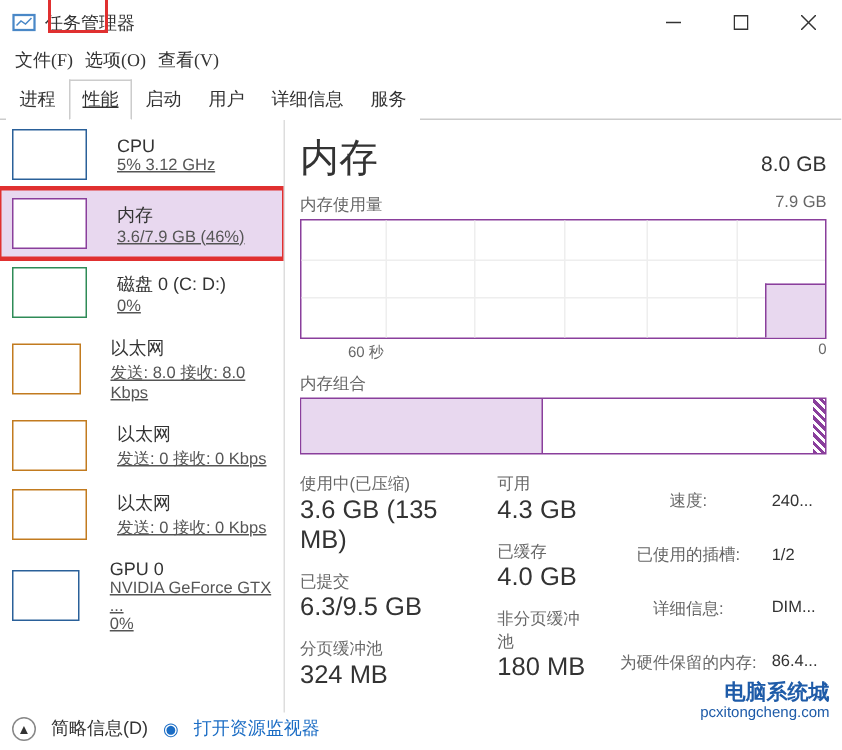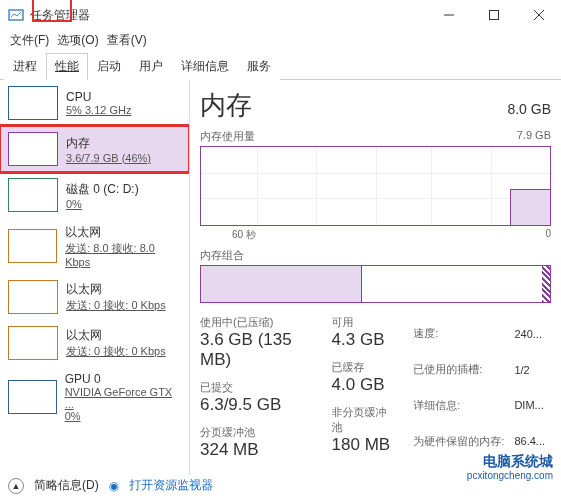--- a/index.html
+++ b/index.html
@@ -5,32 +5,32 @@
 * { box-sizing: border-box; margin: 0; padding: 0; font-family: "Microsoft YaHei", "Segoe UI", sans-serif; }
 body { background: #fff; width: 561px; height: 500px; overflow: hidden; position: relative; font-size: 12px; color: #333; }
 
 .titlebar { height: 30px; display: flex; align-items: center; padding-left: 8px; }
 .titlebar-icon { width: 16px; height: 16px; margin-right: 6px; }
 .titlebar-title { flex: 1; font-size: 12px; }
 .win-btn { width: 45px; height: 30px; display: flex; align-items: center; justify-content: center; }
 .win-btn svg { width: 10px; height: 10px; }
 
 .menubar { height: 22px; display: flex; padding-left: 6px; font-size: 12px; }
-.menubar span { padding: 2px 4px; }
+.menubar span { padding: 2px 4px; font-family: Liberation Serif, serif; }
 
 .tabs { display: flex; border-bottom: 1px solid #ccc; font-size: 12px; padding-left: 4px; }
 .tab { padding: 4px 8px; border: 1px solid transparent; border-bottom: none; position: relative; top: 1px; background: #fff; }
 .tab.active { border-color: #ccc; border-bottom: 1px solid #fff; text-decoration: underline; }
 .tab-highlight { position: absolute; border: 2px solid #e03030; pointer-events: none; }
 
 .body-split { display: flex; height: 395px; }
 .left { width: 190px; border-right: 1px solid #ddd; overflow: hidden; }
 .right { flex: 1; padding: 8px 10px; position: relative; overflow: hidden; }
 
-.res-item { display: flex; padding: 6px 8px; gap: 8px; align-items: center; }
+.res-item { display: flex; padding: 6px 8px; gap: 20px; align-items: center; }
 .res-item.selected { background: #e8d8ef; outline: 3px solid #e03030; outline-offset: -1px; }
 .res-thumb { width: 50px; height: 34px; border: 1px solid #2a6099; position: relative; background: #fff; }
 .res-thumb.purple { border-color: #8a3f9c; }
 .res-thumb.green { border-color: #2e8b57; }
 .res-thumb.orange { border-color: #c27b1f; }
 .res-info { display: flex; flex-direction: column; }
 .res-title { font-size: 12px; }
 .res-sub { font-size: 11px; color: #555; text-decoration: underline; }
 
 .right-header { display: flex; justify-content: space-between; align-items: baseline; }
@@ -45,21 +45,21 @@
 .chart2 { height: 38px; border: 1px solid #8a3f9c; margin-top: 2px; background: #fff; position: relative; }
 .chart2-used { position: absolute; left: 0; top: 0; bottom: 0; width: 46%; background: #e8d8ef; border-right: 1px solid #8a3f9c; }
 .chart2-end { position: absolute; right: 0; top: 0; bottom: 0; width: 8px; background: repeating-linear-gradient(45deg, #8a3f9c 0 2px, #fff 2px 4px); }
 
 .stats { display: flex; margin-top: 12px; gap: 16px; }
 .stat-col { display: flex; flex-direction: column; gap: 10px; }
 .stat-group .lab { font-size: 11px; color: #666; }
 .stat-group .val { font-size: 17px; }
 .spec-table { font-size: 11px; }
 .spec-table td { padding: 1px 4px; white-space: nowrap; }
-.spec-table td:first-child { color: #666; }
+.spec-table td:first-child { color: #666; text-align: center; }
 
 .footer { position: absolute; bottom: 6px; left: 8px; font-size: 12px; display: flex; align-items: center; gap: 10px; }
 .footer .link { color: #1a6cc4; }
 .chev { display: inline-flex; width: 16px; height: 16px; border: 1px solid #888; border-radius: 50%; align-items: center; justify-content: center; font-size: 9px; }
 
 .watermark { position: absolute; right: 8px; bottom: 18px; font-size: 14px; font-weight: bold; color: #1e5ba8; text-align: right; line-height: 1.2; }
 .watermark .url { font-size: 10px; font-weight: normal; }
 </style>
 </head>
 <body>

